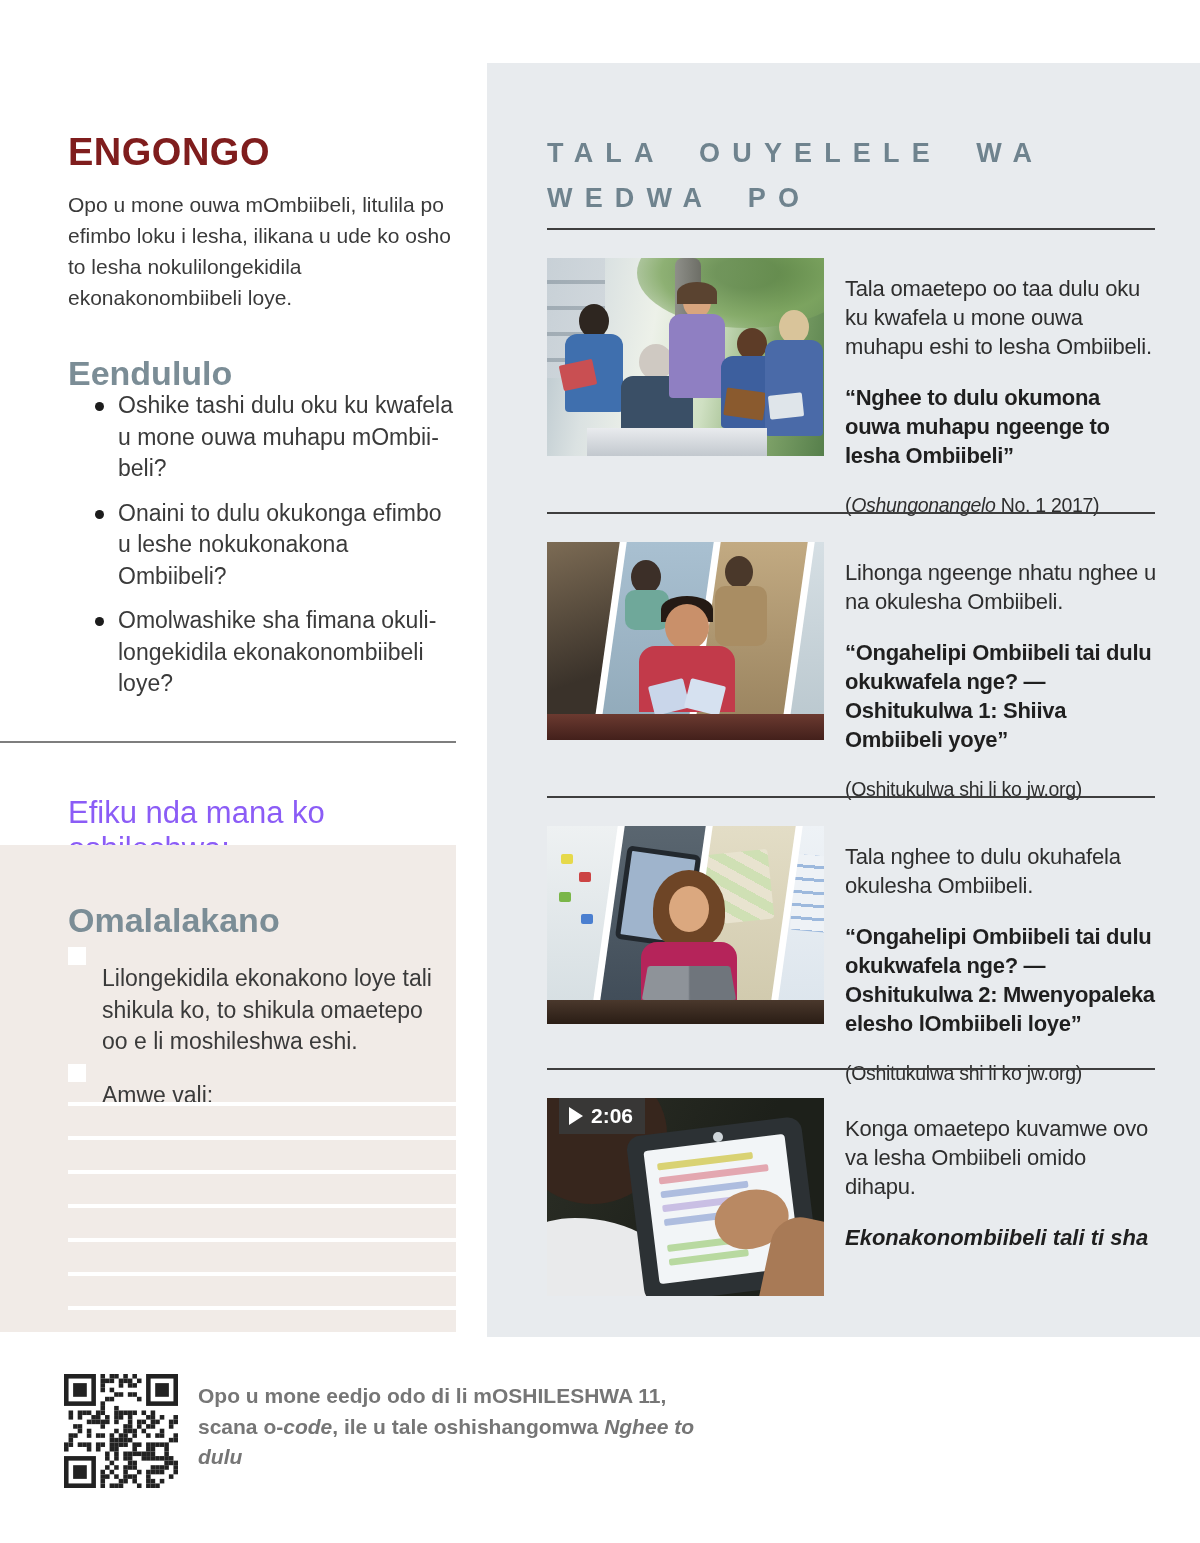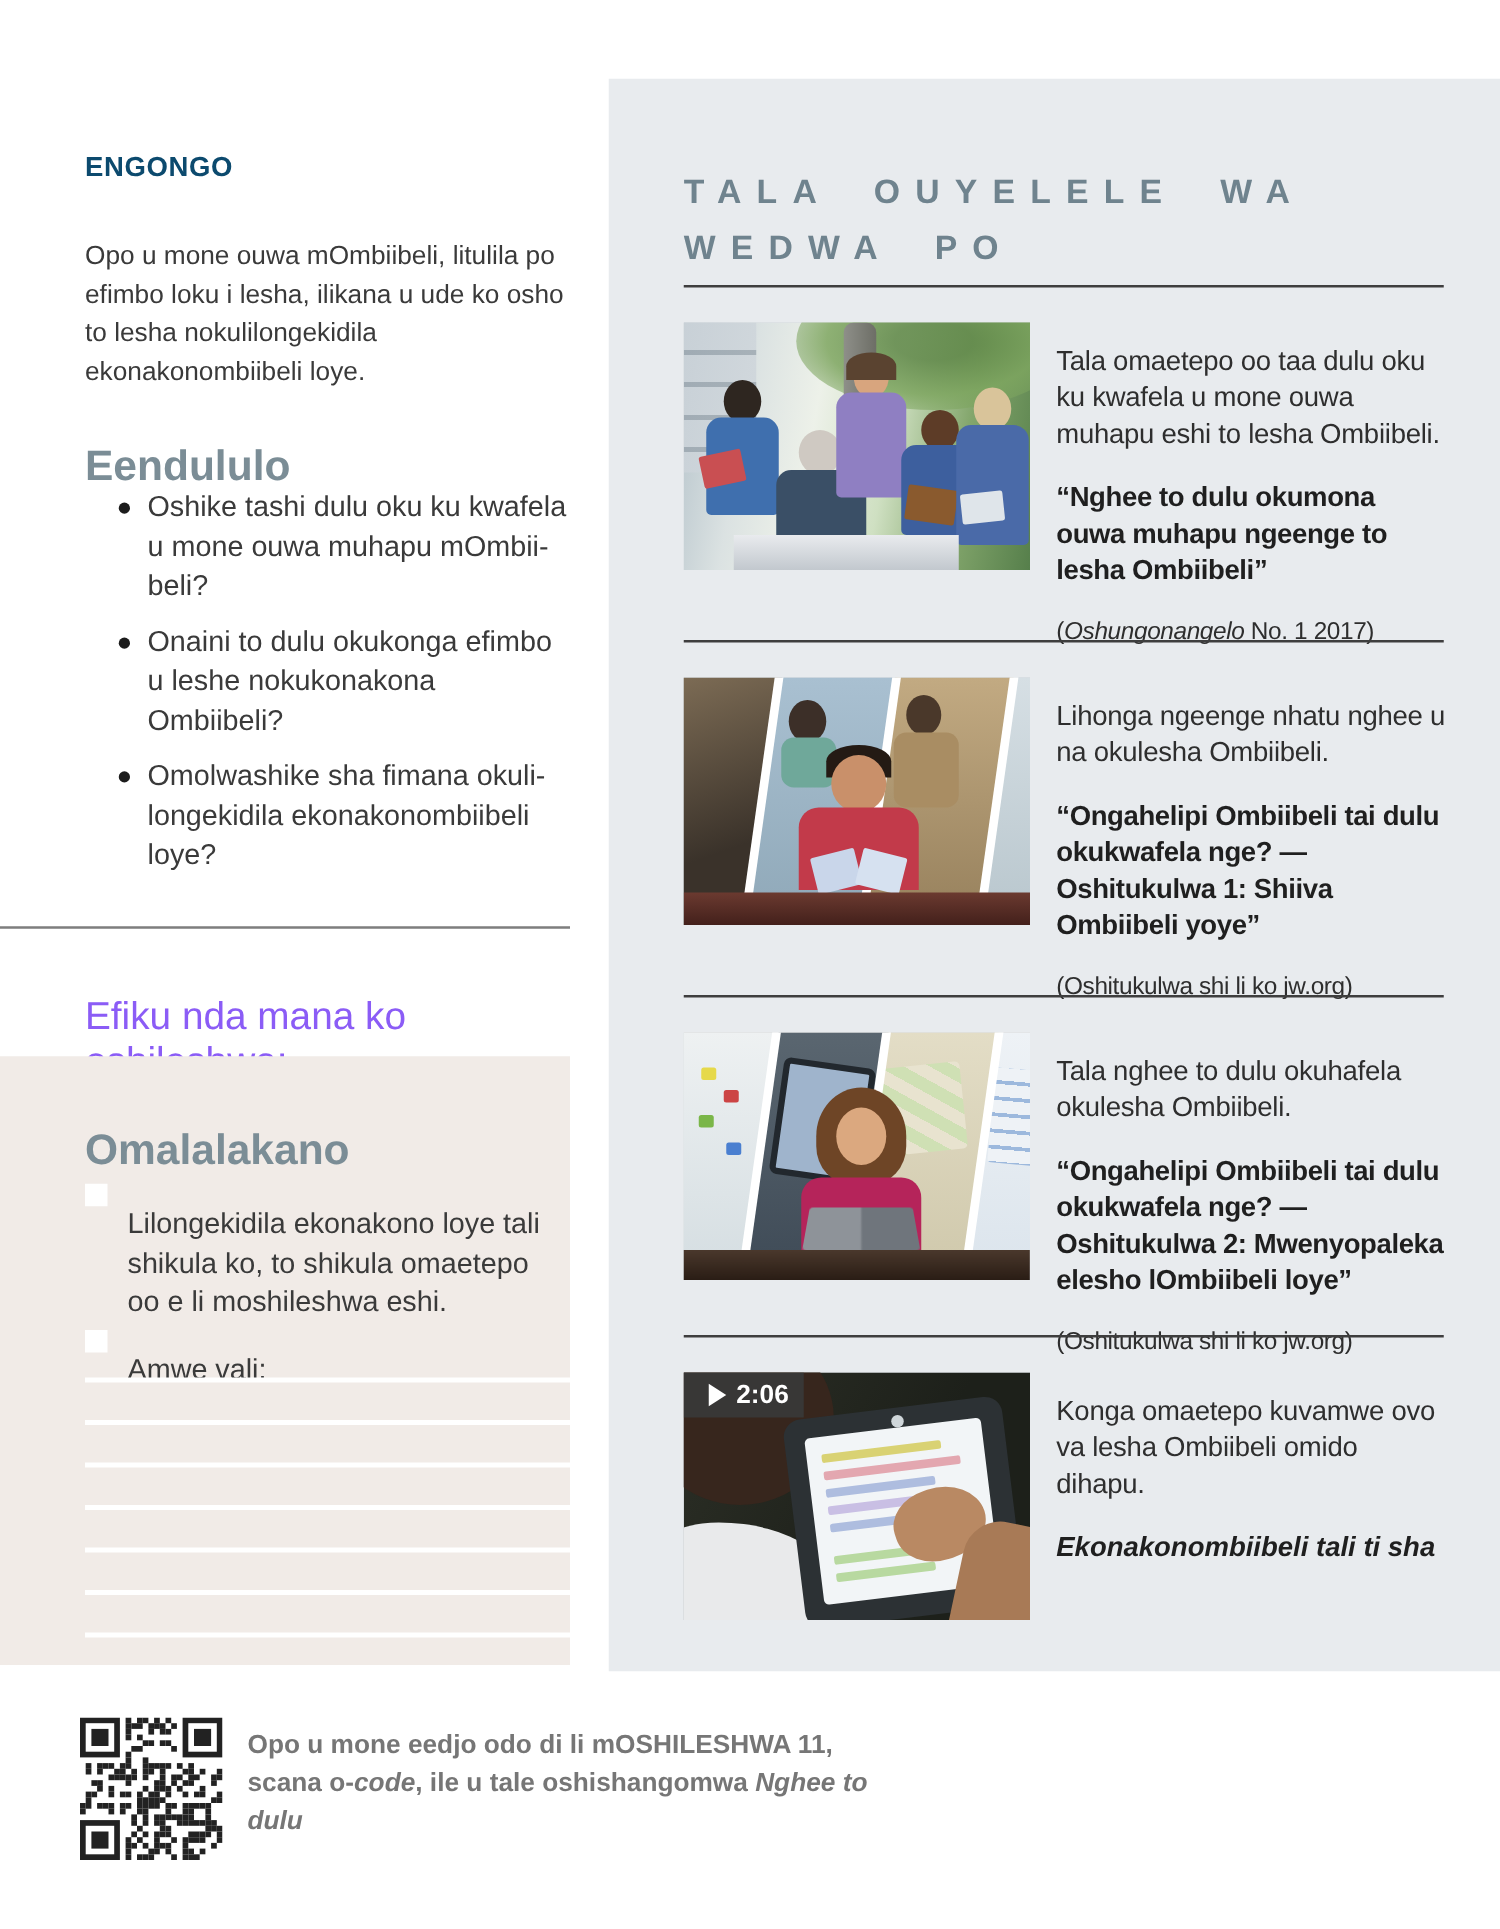--- a/index.html
+++ b/index.html
@@ -4,21 +4,21 @@
 <style>
   html,body{margin:0;padding:0;}
   body{
     width:1200px;height:1543px;position:relative;background:#ffffff;
     font-family:"Liberation Sans", sans-serif;color:#333;
     -webkit-font-smoothing:antialiased;overflow:hidden;
   }
   .abs{position:absolute;}
 
   
-  .h1-gold{left:68px;top:106px;font-size:22px;font-weight:bold;color:#0c4a6e;letter-spacing:.5px;}
+  .h1-gold{left:68px;top:106px;font-size:38px;font-weight:bold;color:#7f1d1d;letter-spacing:.5px;}
   .intro{left:68px;top:168px;width:392px;font-size:21px;line-height:31px;color:#3a3a3a;}
   .h2-blue{font-size:34px;font-weight:bold;color:#7b8d96;}
   .eendululo{left:68px;top:326px;}
   .bullets{left:68px;top:390px;width:392px;list-style:none;margin:0;padding:0;}
   .bullets li{position:relative;padding-left:50px;font-size:23px;line-height:31.5px;color:#3a3a3a;margin-bottom:13px;}
   .bullets li .dot{position:absolute;left:27px;top:12px;width:9px;height:9px;border-radius:50%;background:#1c1c1c;}
   .rule-left{left:0;top:741px;width:456px;height:2px;background:#7e7e7e;}
   .note{left:68px;top:763px;width:392px;font-size:31px;color:#8b5cf6;margin-top:32px;}
   .goals-box{left:0;top:845px;width:456px;height:487px;background:#f1ebe7;}
   .goals-title{position:absolute;left:68px;top:28px;}
@@ -37,21 +37,21 @@
   .sec-4{top:1005px;height:267px;}
   .sec-img{position:absolute;left:0;top:28px;width:277px;height:198px;overflow:hidden;background:#cfd6da;}
   .sec-text{position:absolute;left:298px;top:22px;width:314px;}
   .sec-body{font-size:22px;line-height:29px;color:#2e2e2e;letter-spacing:-.2px;}
   .sec-quote{font-size:22px;line-height:29px;font-weight:bold;color:#1f1f1f;margin-top:13px;letter-spacing:-.3px;}
   .sec-src{font-size:19.5px;line-height:26px;color:#2e2e2e;margin-top:2px;letter-spacing:-.3px;}
   .it{font-style:italic;}
   .video-title{font-size:22px;line-height:29px;font-weight:bold;font-style:italic;color:#1f1f1f;margin-top:13px;}
 
   
-  .badge{position:absolute;left:0;top:0;height:36px;background:rgba(56,56,56,.92);display:flex;align-items:center;padding:0 12px 0 20px;z-index:5;}
+  .badge{position:absolute;left:12px;top:0;height:36px;background:rgba(56,56,56,.92);display:flex;align-items:center;padding:0 12px 0 10px;z-index:5;}
   .play-tri{width:0;height:0;border-top:9px solid transparent;border-bottom:9px solid transparent;border-left:14px solid #ffffff;margin-right:8px;}
   .badge-time{color:#ffffff;font-size:21px;font-weight:bold;}
 
   
   .ph{position:absolute;}
   .img1-base{inset:0;background:linear-gradient(100deg,#b4c2ca 0%,#dbe2e2 20%,#edf1e9 38%,#cfe0c2 58%,#83a66c 78%,#567f4b 100%);}
   .img1-shelf{left:0;top:0;width:58px;height:120px;background:repeating-linear-gradient(#cdd4da 0 22px,#9aa5ae 22px 26px);opacity:.8;}
   .img1-foliage{left:90px;top:-40px;width:220px;height:110px;border-radius:50%;background:radial-gradient(#5f8748 20%,#7da55f 55%,rgba(125,165,95,0));opacity:.85;}
   .img1-trunk{left:128px;top:0;width:26px;height:96px;background:linear-gradient(90deg,#8e8f89,#6d6e66);border-radius:8px;}
   .person .head{position:absolute;border-radius:50%;}

